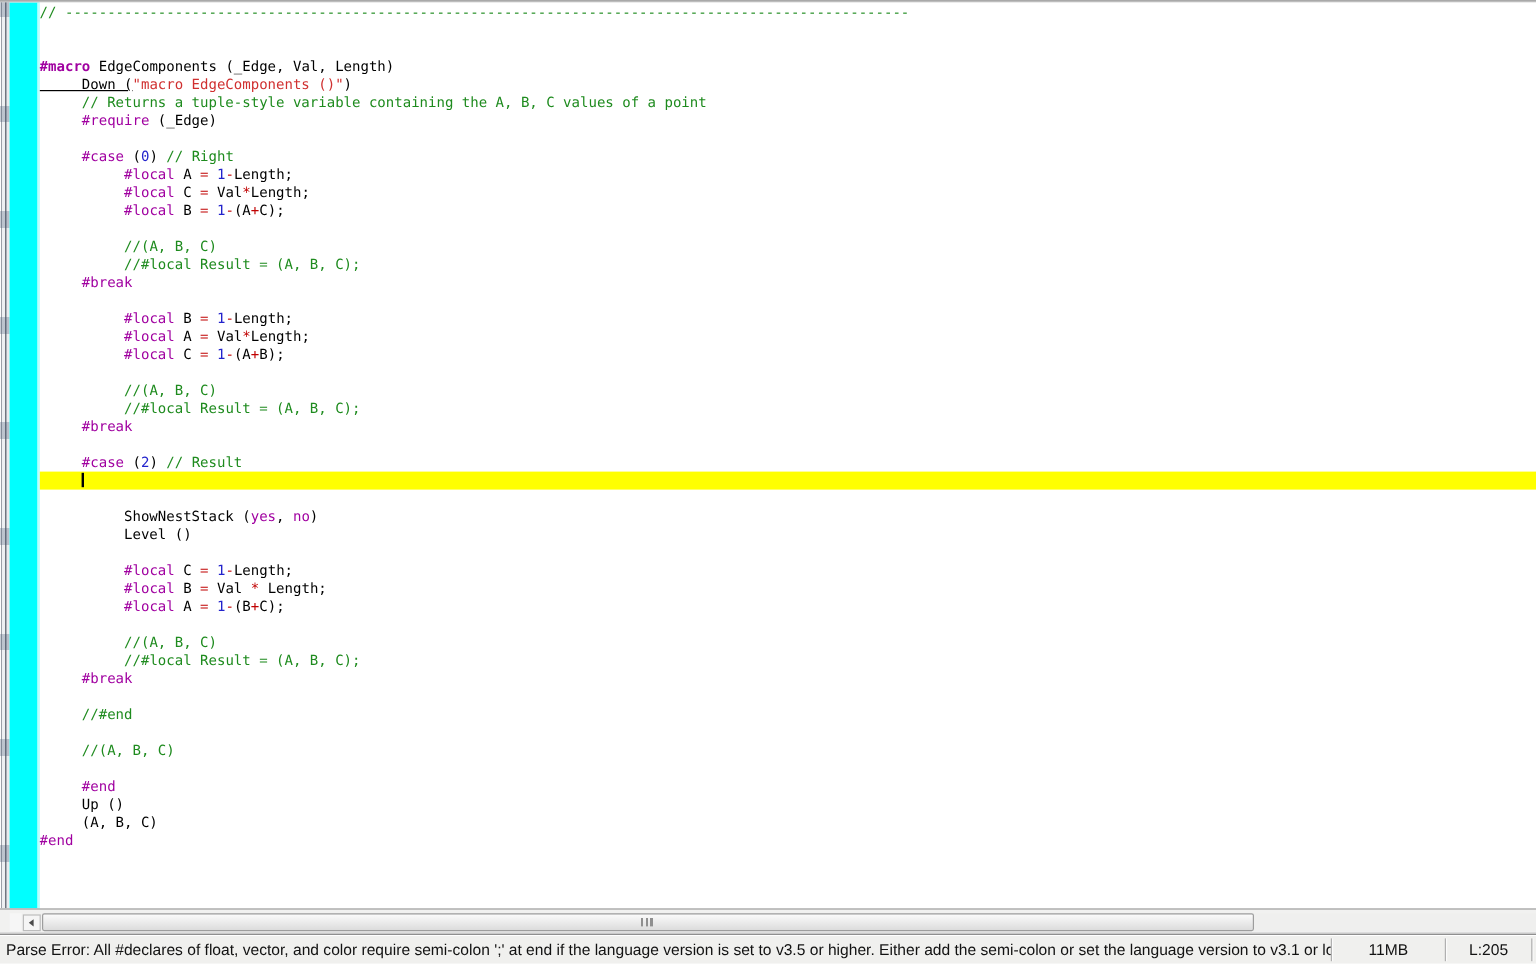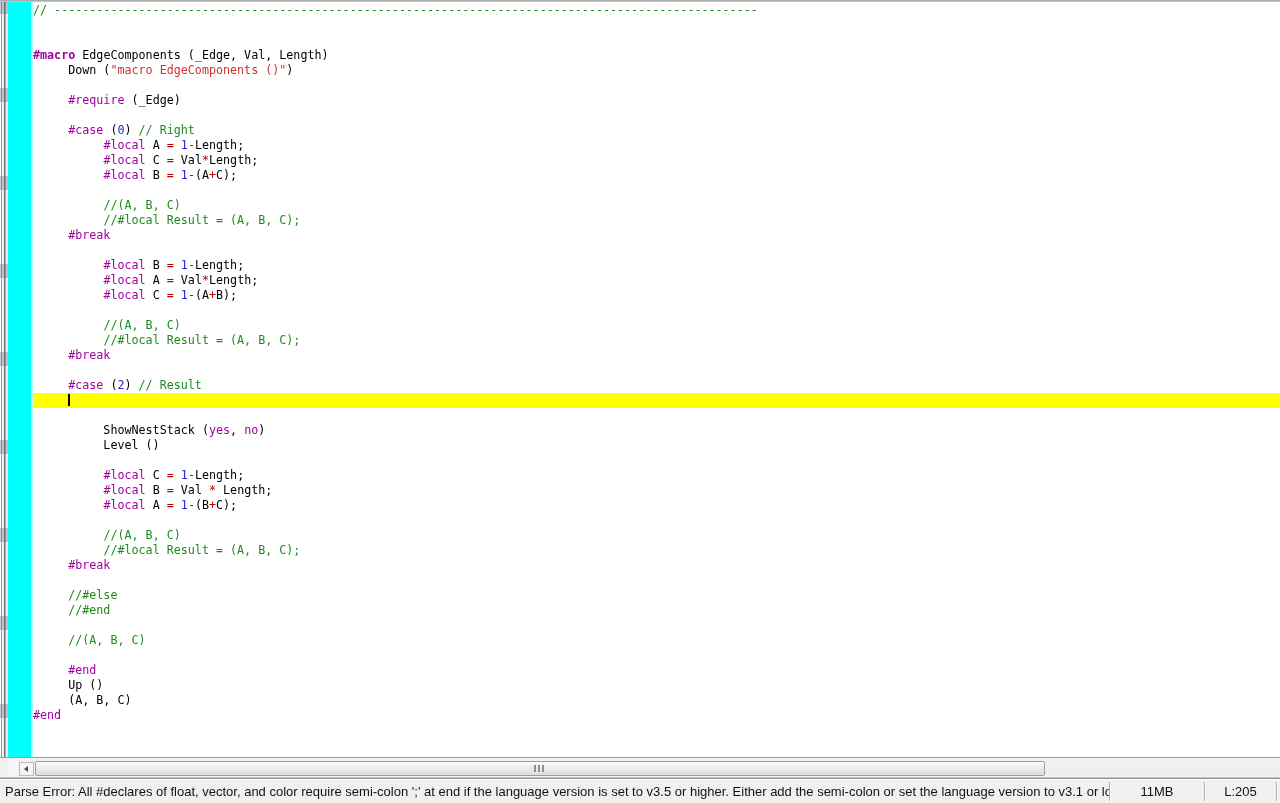--- a/index.html
+++ b/index.html
@@ -38,22 +38,22 @@
 <div class="screen">
   <div class="left-gutter">
       <div class="tint"></div>
     </div>
   <div class="margin-bar" style="background: rgb(0, 255, 255);"></div>
   <div class="code-area" style="background: rgb(255, 255, 255);">
       <div class="code-line"><span style="color: rgb(30, 139, 30);">// ----------------------------------------------------------------------------------------------------</span></div>
       <div class="code-line"></div>
       <div class="code-line"></div>
       <div class="code-line"><span style="color: rgb(160, 0, 160); font-weight: bold;">#macro</span><span style="color: rgb(0, 0, 0);"> EdgeComponents (_Edge, Val, Length)</span></div>
-      <div class="code-line"><span style="color: rgb(0, 0, 0);">     Down (</span><span style="color: rgb(208, 48, 48);">"macro EdgeComponents ()"</span><span style="color: rgb(0, 0, 0);">)</span></div>
-      <div class="code-line"><span style="color: rgb(0, 0, 0);">     </span></div>
+      <div class="code-line"><span style="color: rgb(0, 0, 0); text-decoration: underline;">     Down (</span><span style="color: rgb(208, 48, 48);">"macro EdgeComponents ()"</span><span style="color: rgb(0, 0, 0);">)</span></div>
+      <div class="code-line"><span style="color: rgb(0, 0, 0);">     </span><span style="color: rgb(30, 139, 30);">// Returns a tuple-style variable containing the A, B, C values of a point</span></div>
       <div class="code-line"><span style="color: rgb(0, 0, 0);">     </span><span style="color: rgb(160, 0, 160);">#require</span><span style="color: rgb(0, 0, 0);"> (_Edge)</span></div>
       <div class="code-line"></div>
       <div class="code-line"><span style="color: rgb(0, 0, 0);">     </span><span style="color: rgb(160, 0, 160);">#case</span><span style="color: rgb(0, 0, 0);"> (</span><span style="color: rgb(35, 35, 204);">0</span><span style="color: rgb(0, 0, 0);">) </span><span style="color: rgb(30, 139, 30);">// Right</span></div>
       <div class="code-line"><span style="color: rgb(0, 0, 0);">          </span><span style="color: rgb(160, 0, 160);">#local</span><span style="color: rgb(0, 0, 0);"> A </span><span style="color: rgb(192, 0, 0);">=</span><span style="color: rgb(0, 0, 0);"> </span><span style="color: rgb(35, 35, 204);">1</span><span style="color: rgb(192, 0, 0);">-</span><span style="color: rgb(0, 0, 0);">Length;</span></div>
       <div class="code-line"><span style="color: rgb(0, 0, 0);">          </span><span style="color: rgb(160, 0, 160);">#local</span><span style="color: rgb(0, 0, 0);"> C </span><span style="color: rgb(192, 0, 0);">=</span><span style="color: rgb(0, 0, 0);"> Val</span><span style="color: rgb(192, 0, 0);">*</span><span style="color: rgb(0, 0, 0);">Length;</span></div>
       <div class="code-line"><span style="color: rgb(0, 0, 0);">          </span><span style="color: rgb(160, 0, 160);">#local</span><span style="color: rgb(0, 0, 0);"> B </span><span style="color: rgb(192, 0, 0);">=</span><span style="color: rgb(0, 0, 0);"> </span><span style="color: rgb(35, 35, 204);">1</span><span style="color: rgb(192, 0, 0);">-</span><span style="color: rgb(0, 0, 0);">(A</span><span style="color: rgb(192, 0, 0);">+</span><span style="color: rgb(0, 0, 0);">C);</span></div>
       <div class="code-line"></div>
       <div class="code-line"><span style="color: rgb(0, 0, 0);">          </span><span style="color: rgb(30, 139, 30);">//(A, B, C)</span></div>
       <div class="code-line"><span style="color: rgb(0, 0, 0);">          </span><span style="color: rgb(30, 139, 30);">//#local Result = (A, B, C);</span></div>
       <div class="code-line"><span style="color: rgb(0, 0, 0);">     </span><span style="color: rgb(160, 0, 160);">#break</span></div>
@@ -73,21 +73,20 @@
       <div class="code-line"><span style="color: rgb(0, 0, 0); margin-top: 12px;">          Level ()</span></div>
       <div class="code-line"></div>
       <div class="code-line"><span style="color: rgb(0, 0, 0);">          </span><span style="color: rgb(160, 0, 160);">#local</span><span style="color: rgb(0, 0, 0);"> C </span><span style="color: rgb(192, 0, 0);">=</span><span style="color: rgb(0, 0, 0);"> </span><span style="color: rgb(35, 35, 204);">1</span><span style="color: rgb(192, 0, 0);">-</span><span style="color: rgb(0, 0, 0);">Length;</span></div>
       <div class="code-line"><span style="color: rgb(0, 0, 0);">          </span><span style="color: rgb(160, 0, 160);">#local</span><span style="color: rgb(0, 0, 0);"> B </span><span style="color: rgb(192, 0, 0);">=</span><span style="color: rgb(0, 0, 0);"> Val </span><span style="color: rgb(192, 0, 0);">*</span><span style="color: rgb(0, 0, 0);"> Length;</span></div>
       <div class="code-line"><span style="color: rgb(0, 0, 0);">          </span><span style="color: rgb(160, 0, 160);">#local</span><span style="color: rgb(0, 0, 0);"> A </span><span style="color: rgb(192, 0, 0);">=</span><span style="color: rgb(0, 0, 0);"> </span><span style="color: rgb(35, 35, 204);">1</span><span style="color: rgb(192, 0, 0);">-</span><span style="color: rgb(0, 0, 0);">(B</span><span style="color: rgb(192, 0, 0);">+</span><span style="color: rgb(0, 0, 0);">C);</span></div>
       <div class="code-line"></div>
       <div class="code-line"><span style="color: rgb(0, 0, 0);">          </span><span style="color: rgb(30, 139, 30);">//(A, B, C)</span></div>
       <div class="code-line"><span style="color: rgb(0, 0, 0);">          </span><span style="color: rgb(30, 139, 30);">//#local Result = (A, B, C);</span></div>
       <div class="code-line"><span style="color: rgb(0, 0, 0);">     </span><span style="color: rgb(160, 0, 160);">#break</span></div>
       <div class="code-line"></div>
-      <div class="code-line"><span style="color: rgb(0, 0, 0);">     </span><span style="color: rgb(30, 139, 30);">//#else</span></div>
       <div class="code-line"><span style="color: rgb(0, 0, 0);">     </span><span style="color: rgb(30, 139, 30);">//#end</span></div>
       <div class="code-line"></div>
       <div class="code-line"><span style="color: rgb(0, 0, 0);">     </span><span style="color: rgb(30, 139, 30);">//(A, B, C)</span></div>
       <div class="code-line"></div>
       <div class="code-line"><span style="color: rgb(0, 0, 0);">     </span><span style="color: rgb(160, 0, 160);">#end</span></div>
       <div class="code-line"><span style="color: rgb(0, 0, 0); text-align: right;">     Up ()</span></div>
       <div class="code-line"><span style="color: rgb(0, 0, 0);">     (A, B, C)</span></div>
       <div class="code-line"><span style="color: rgb(160, 0, 160);">#end</span></div>
       <div class="code-line"></div>
     </div>

